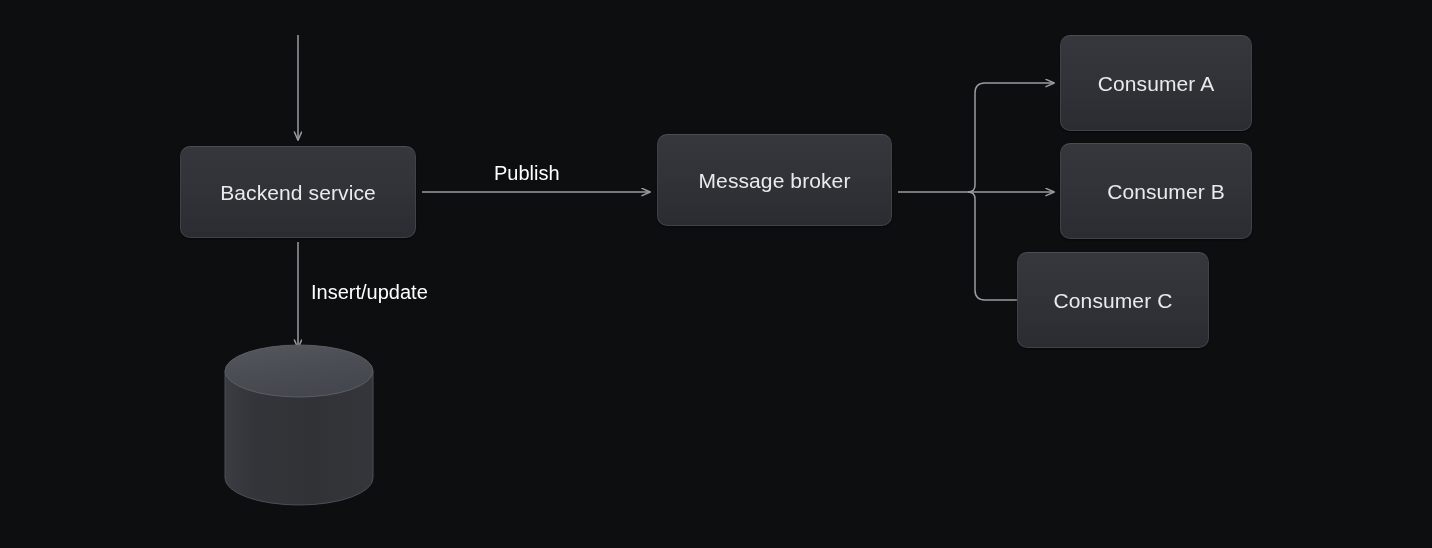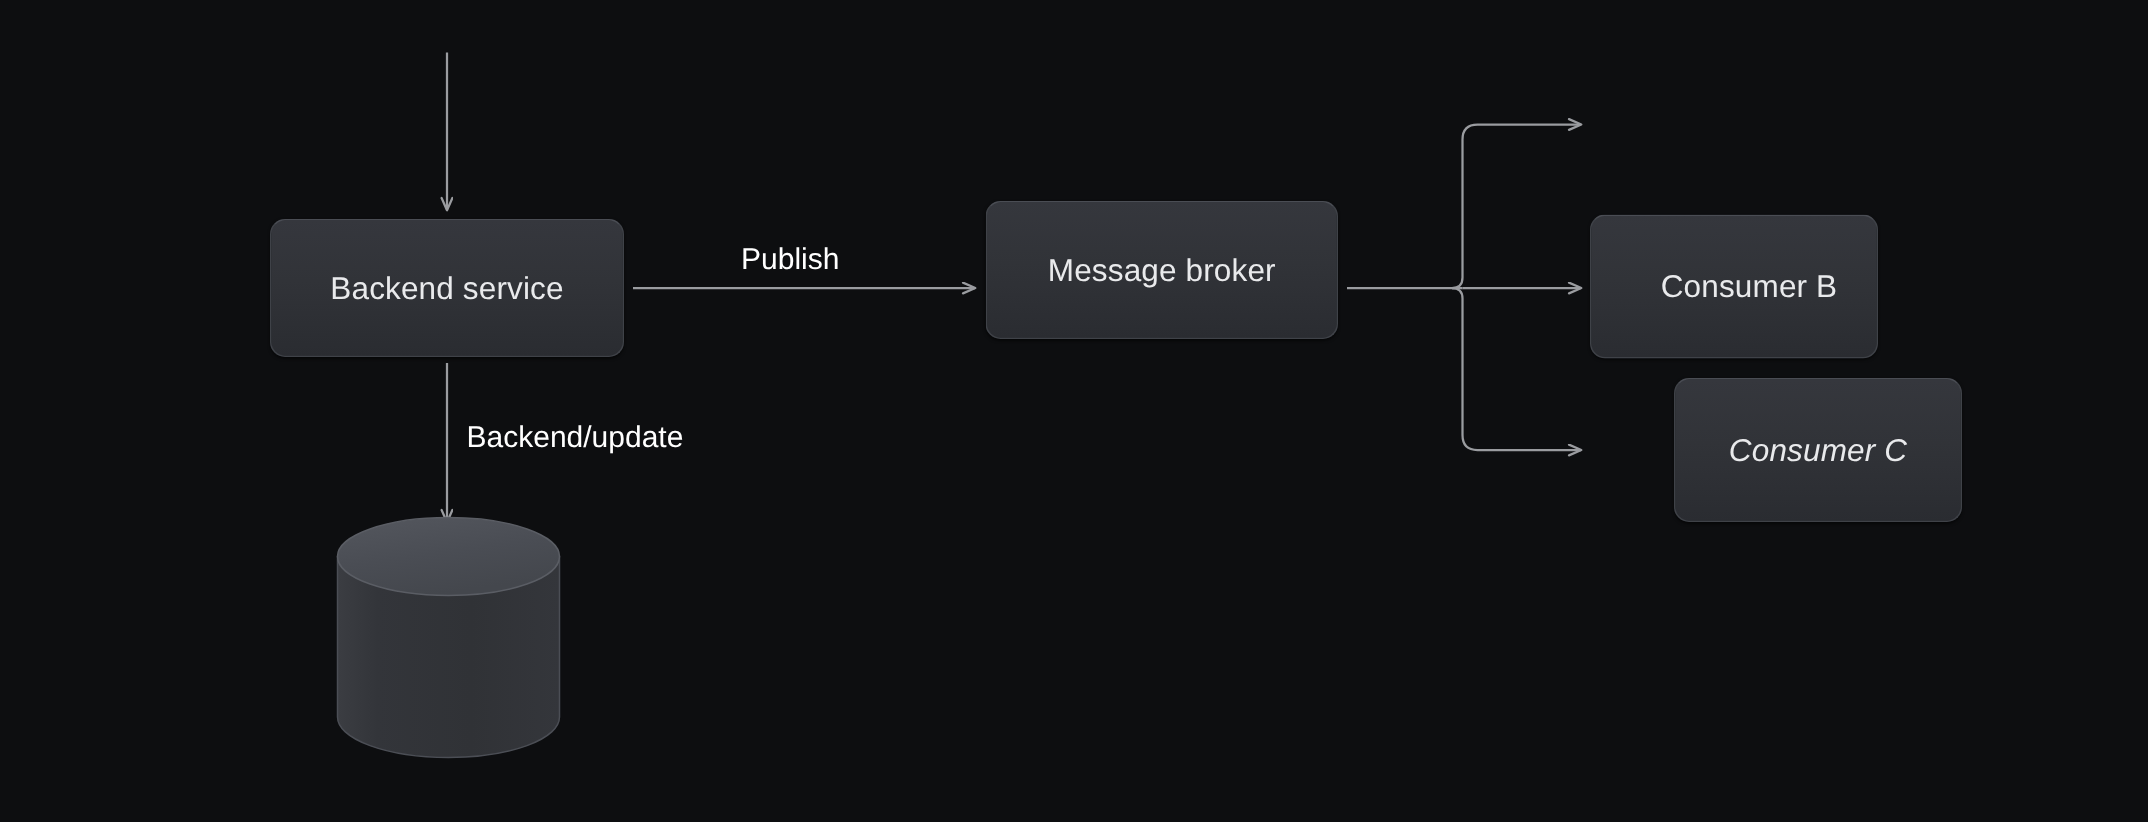--- a/index.html
+++ b/index.html
@@ -83,26 +83,29 @@
   </svg>
 
   <div class="node-box" style="left:180px; top:146px; width:236px; height:92px;">
     <span class="node-label">Backend service</span>
   </div>
 
   <div class="node-box" style="left:657px; top:134px; width:235px; height:92px;">
     <span class="node-label">Message broker</span>
   </div>
 
+  <div class="node-box" style="left:1060px; top:35px; width:192px; height:96px;">
+    <span class="node-label">Consumer A</span>
+  </div>
 
   <div class="node-box" style="left:1060px; top:143px; width:192px; height:96px;padding-left:20px;">
     <span class="node-label">Consumer B</span>
   </div>
 
-  <div class="node-box" style="left:1116px; top:252px; width:192px; height:96px;font-style:italic;">
+  <div class="node-box" style="left:1017px; top:252px; width:192px; height:96px;">
     <span class="node-label">Consumer C</span>
   </div>
 
   <svg class="cyl" style="left:219px; top:344px;" width="160" height="170" viewBox="0 0 160 170" xmlns="http://www.w3.org/2000/svg">
     <defs>
       <linearGradient id="bodyGrad" x1="0" y1="0" x2="1" y2="0">
         <stop offset="0%" stop-color="#3b3d42"></stop>
         <stop offset="18%" stop-color="#33353a"></stop>
         <stop offset="60%" stop-color="#303236"></stop>
         <stop offset="100%" stop-color="#34363b"></stop>
@@ -112,15 +115,15 @@
         <stop offset="55%" stop-color="#4a4d54"></stop>
         <stop offset="100%" stop-color="#44474d"></stop>
       </linearGradient>
     </defs>
     <path d="M6,27 L6,134 A74,27 0 0 0 154,134 L154,27 Z" fill="url(#bodyGrad)" stroke="#4b4e55" stroke-width="1"></path>
     <ellipse cx="80" cy="27" rx="74" ry="26" fill="url(#topGrad)" stroke="#5a5d64" stroke-width="1"></ellipse>
   </svg>
 
   <div class="edge-label" style="left:494px; top:163px;">Publish</div>
 
-  <div class="edge-label" style="left:311px; top:282px;">Backend/update</div>
+  <div class="edge-label" style="left:311px; top:282px;">Insert/update</div>
 
 </div>
 
 </body></html>

